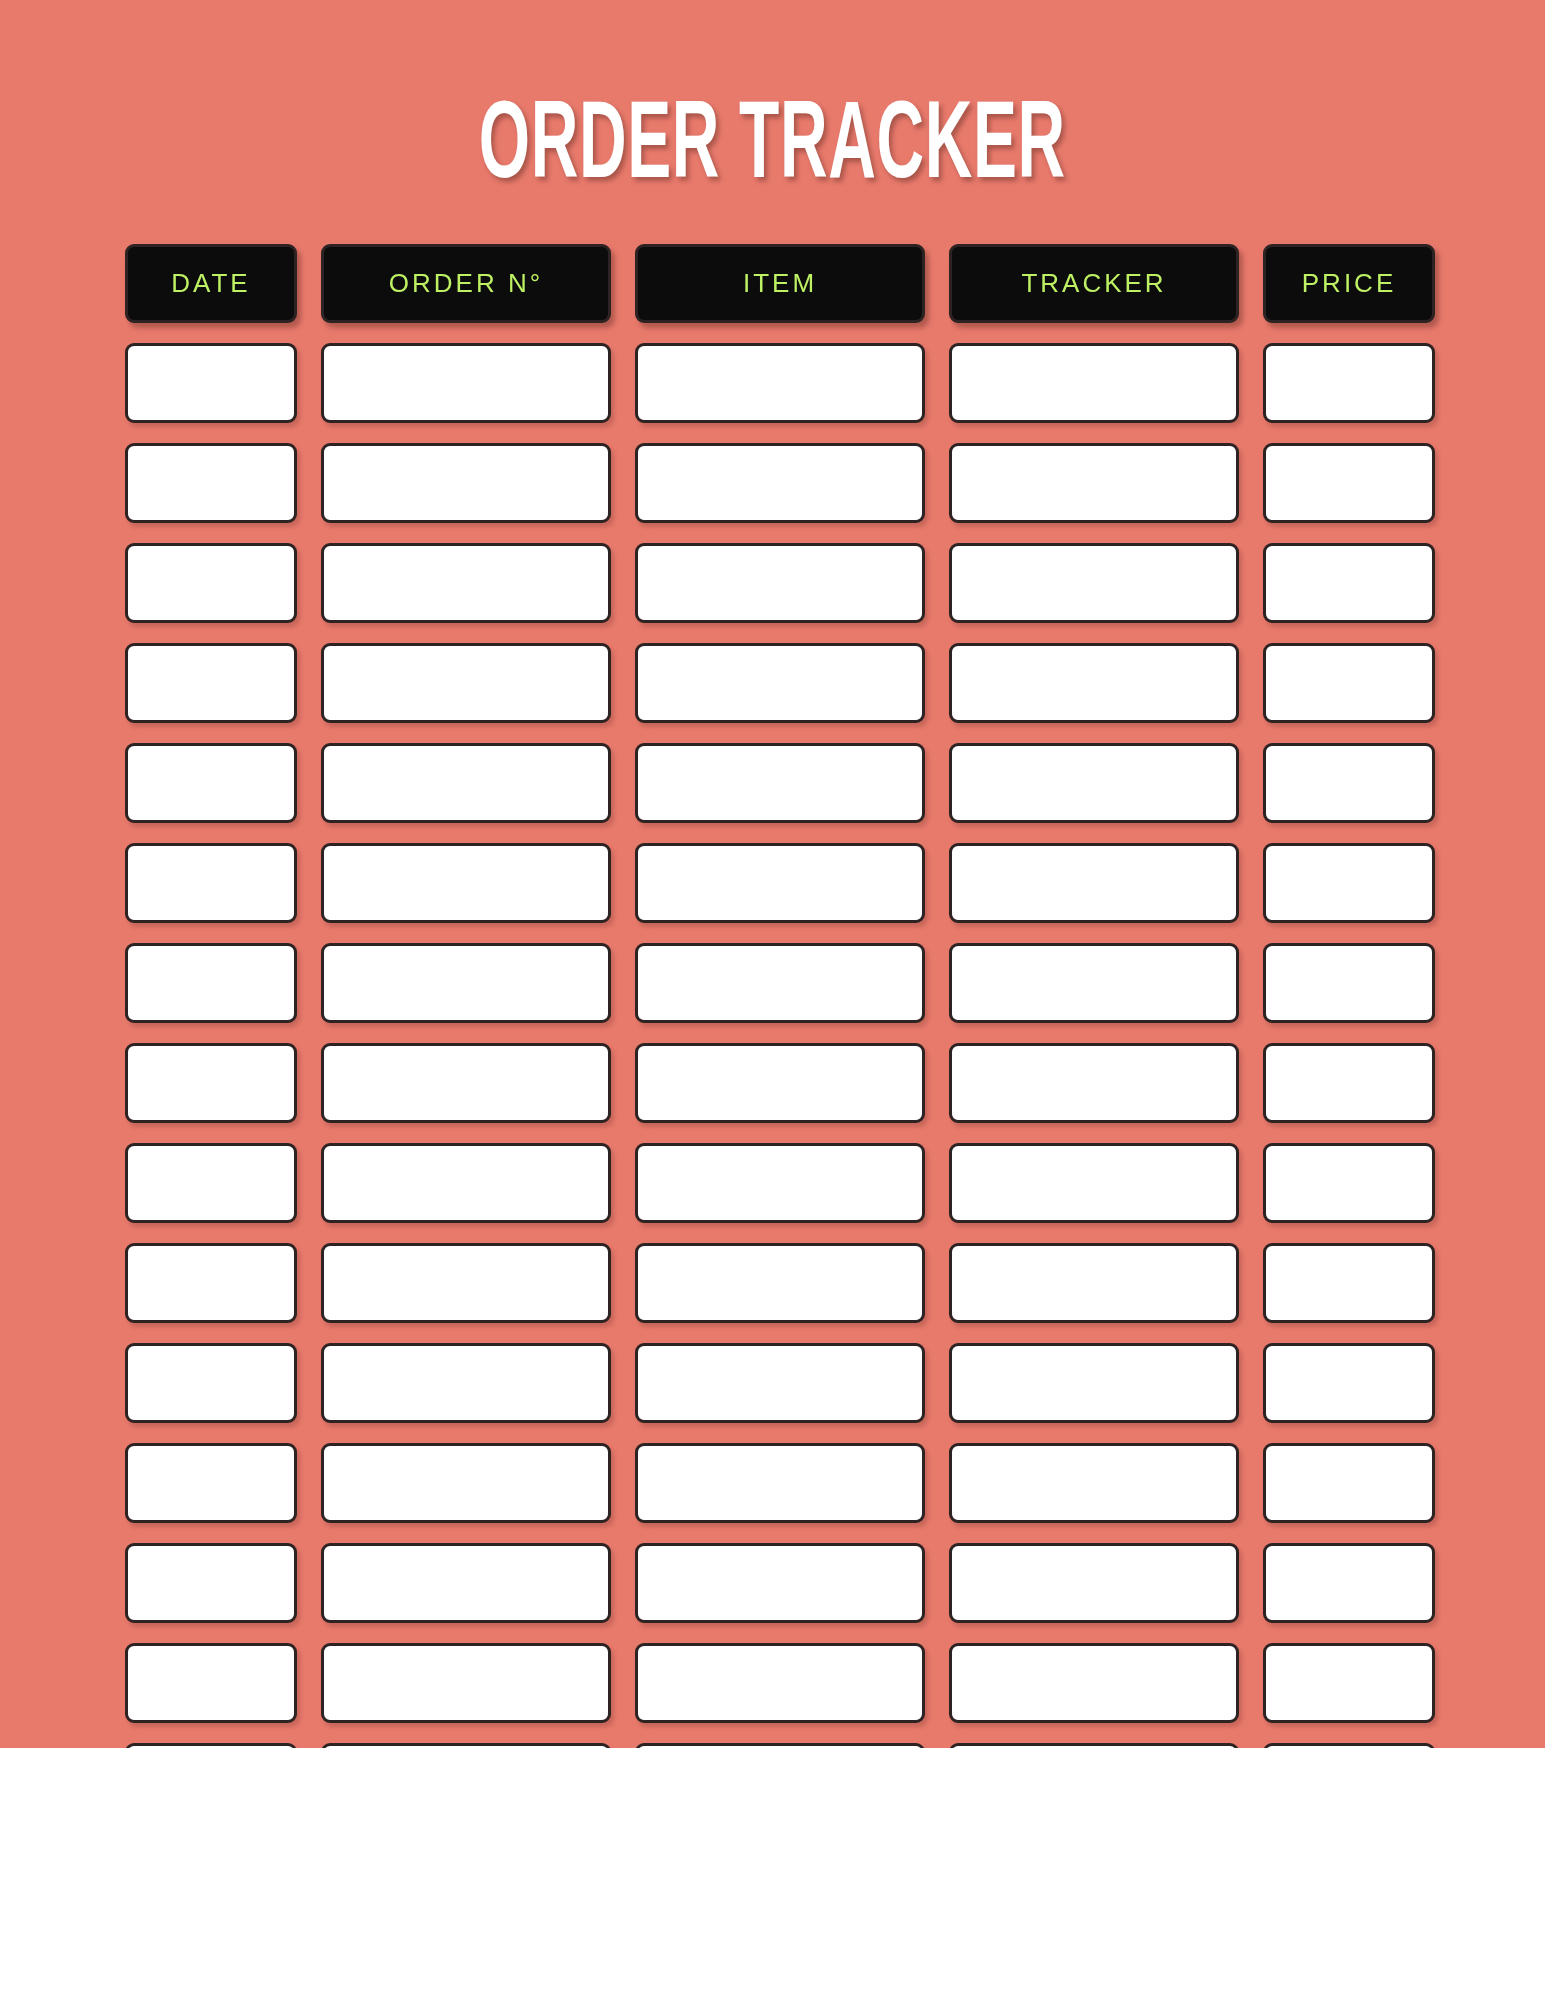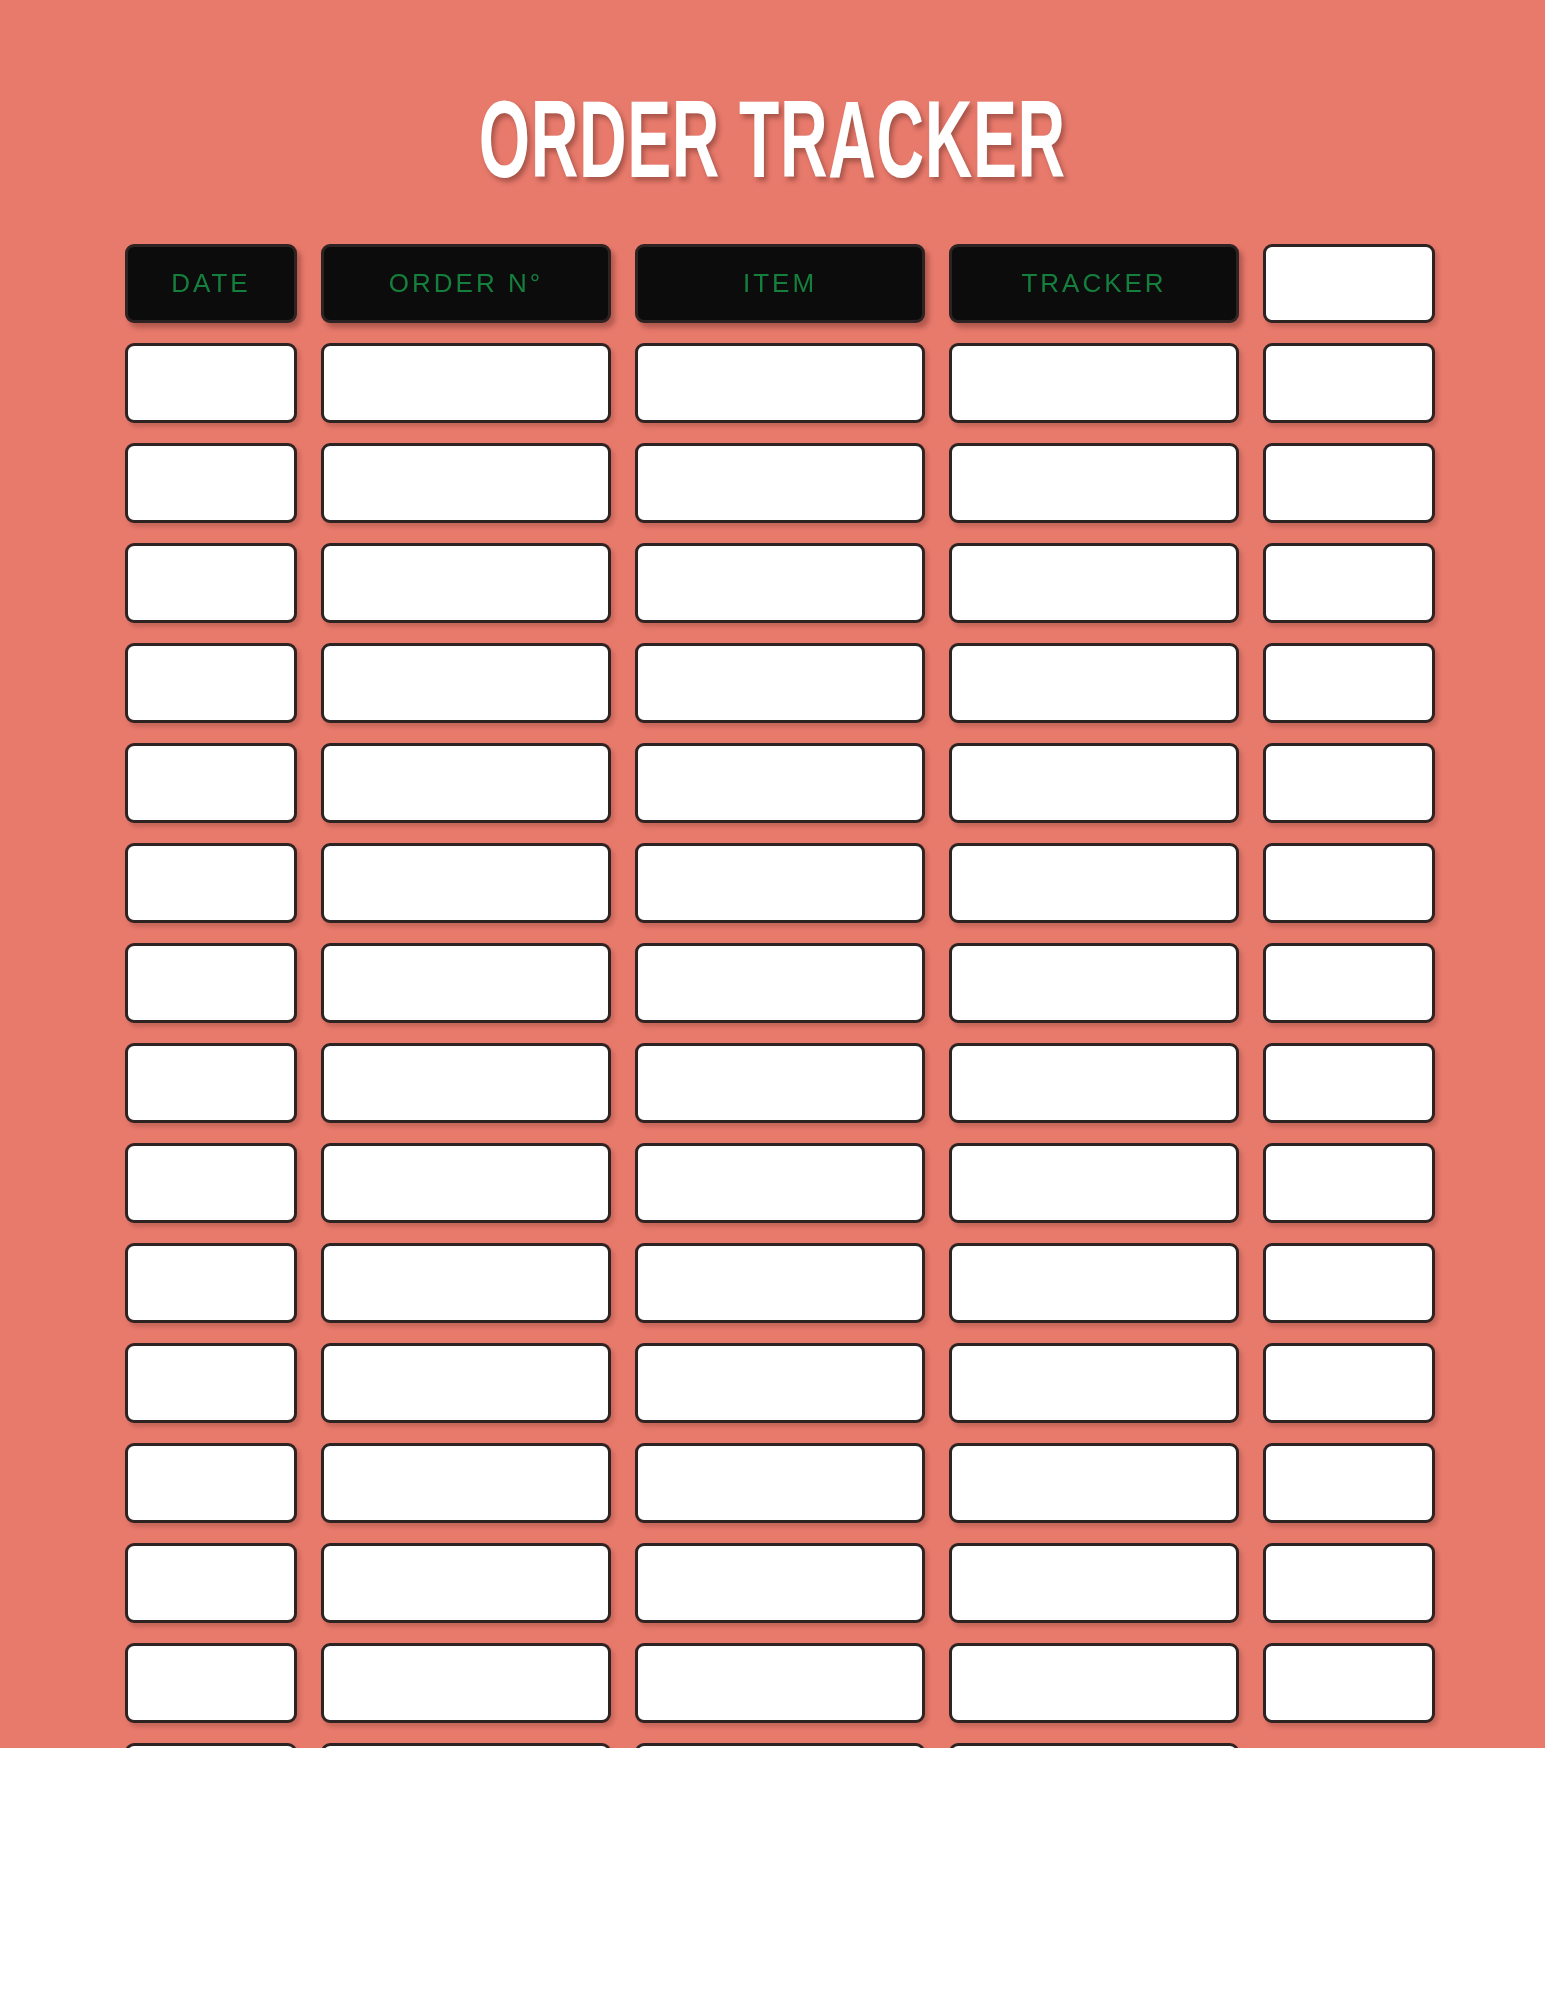--- a/index.html
+++ b/index.html
@@ -47,21 +47,21 @@
     background:#0D0C0C;
     border:3px solid #2E2323;
     border-radius:9px;
     box-sizing:border-box;
     display:flex;
     align-items:center;
     justify-content:center;
     box-shadow:4px 5px 5px rgba(80,30,24,0.35);
   }
   .hcell span{
-    color:#15803d;
+    color:#bef264;
     font-size:26px;
     font-weight:400;
     letter-spacing:3px;
     white-space:nowrap;
   }
   .cell{
     background:#FFFFFF;
     border:3px solid #2E2323;
     border-radius:9px;
     box-sizing:border-box;
@@ -82,20 +82,23 @@
         <span>DATE</span>
       </div>
       <div class="hcell">
         <span>ORDER N°</span>
       </div>
       <div class="hcell">
         <span>ITEM</span>
       </div>
       <div class="hcell">
         <span>TRACKER</span>
+      </div>
+      <div class="hcell">
+        <span>PRICE</span>
       </div>
       <div class="cell"></div>
       <div class="cell"></div>
       <div class="cell"></div>
       <div class="cell"></div>
       <div class="cell"></div>
       <div class="cell"></div>
       <div class="cell"></div>
       <div class="cell"></div>
       <div class="cell"></div>

